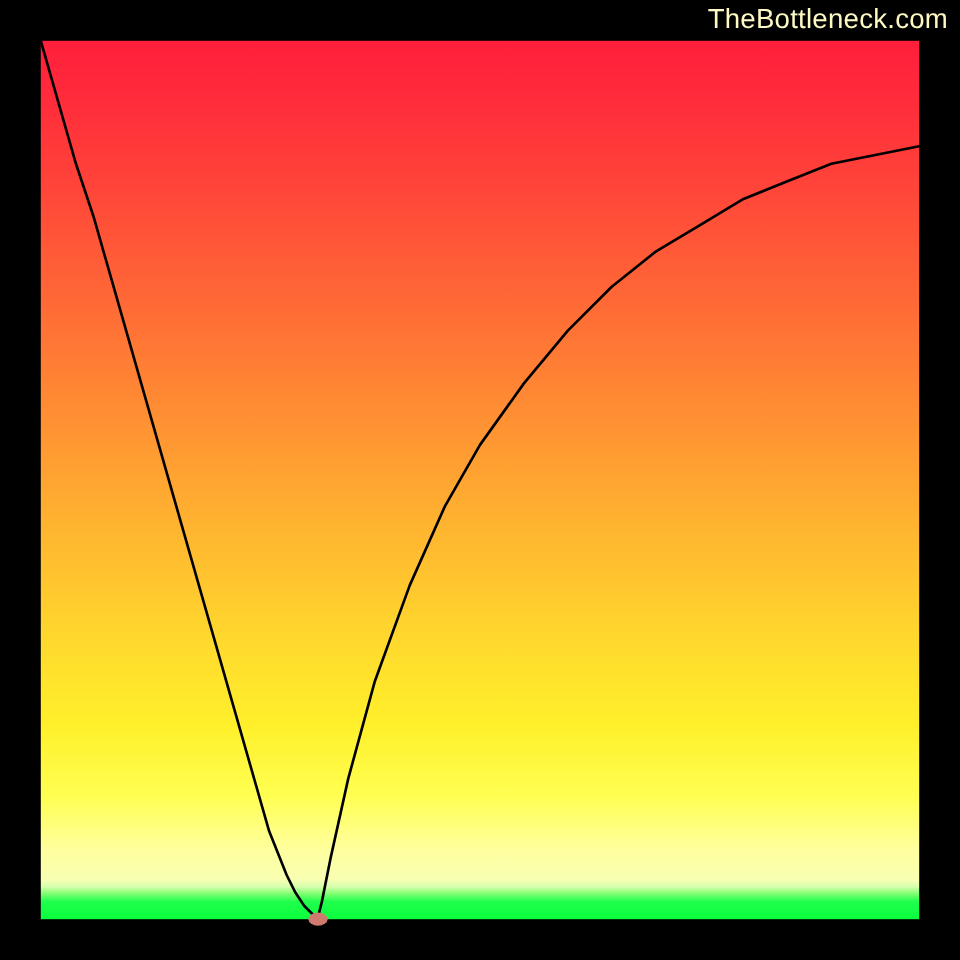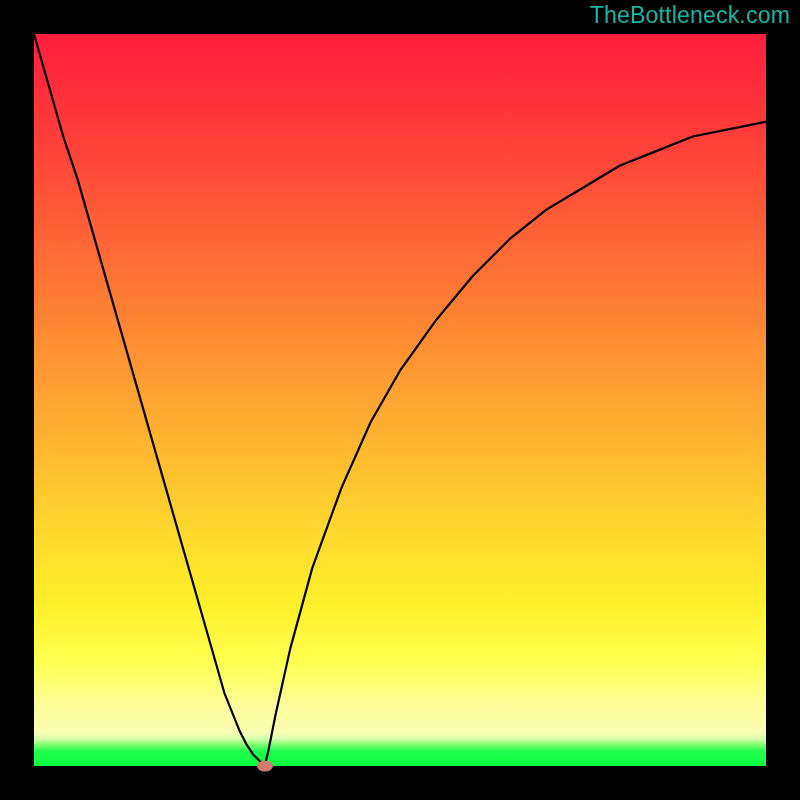--- a/index.html
+++ b/index.html
@@ -14,21 +14,21 @@
   .frame {
     position: relative;
     width: 800px;
     height: 800px;
     background: #000;
   }
   .watermark {
     position: absolute;
     top: 2px;
     right: 10px;
-    color: #14b8a6;
+    color: #fef9c3;
     font-size: 23px;
     font-weight: normal;
     letter-spacing: 0.2px;
     user-select: none;
   }
   .plot {
     position: absolute;
     left: 34px;
     top: 34px;
     width: 732px;

